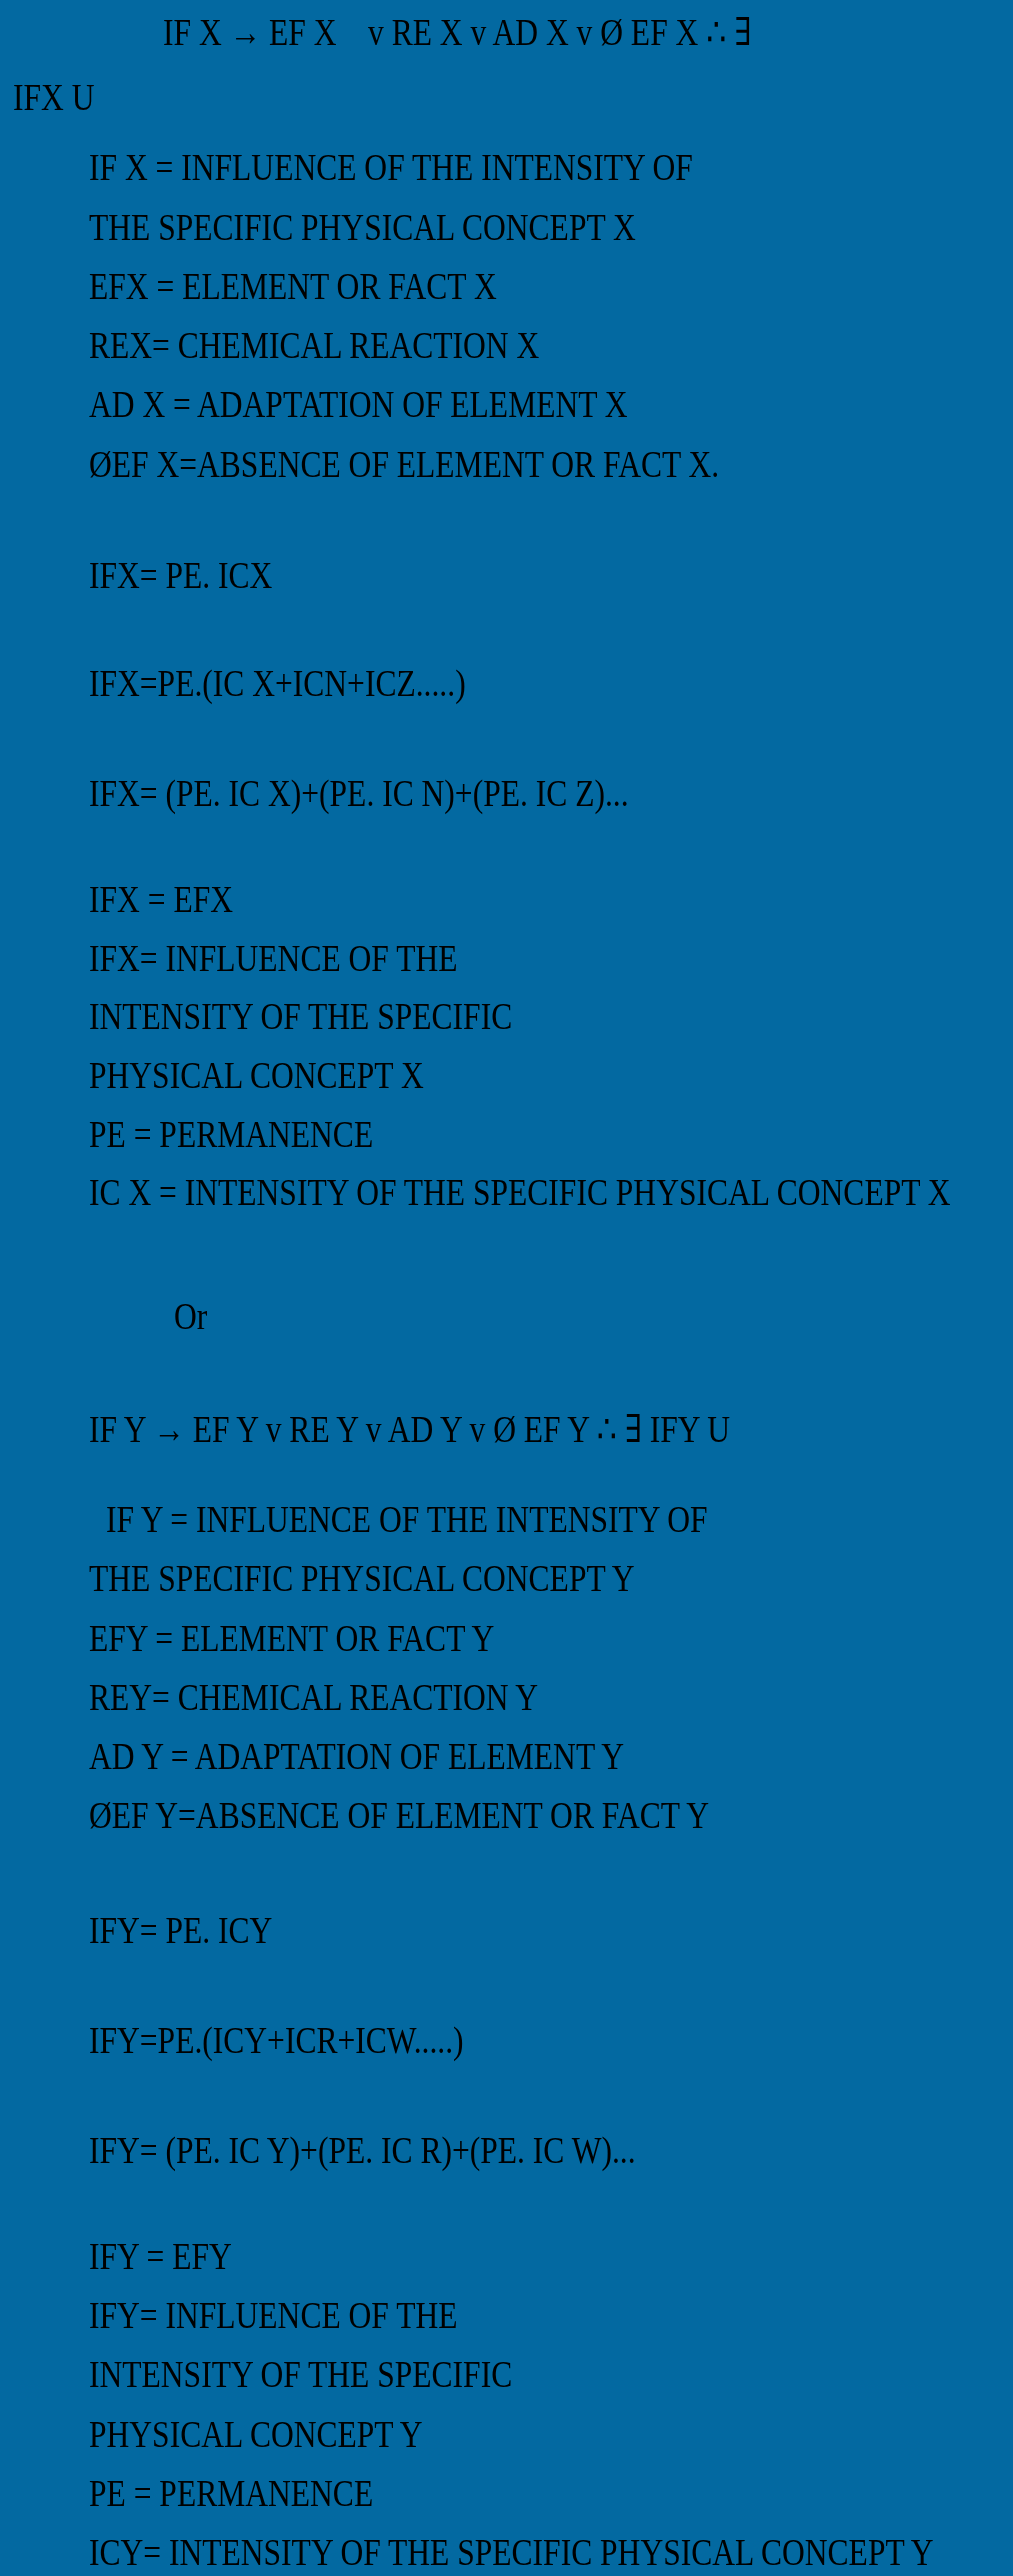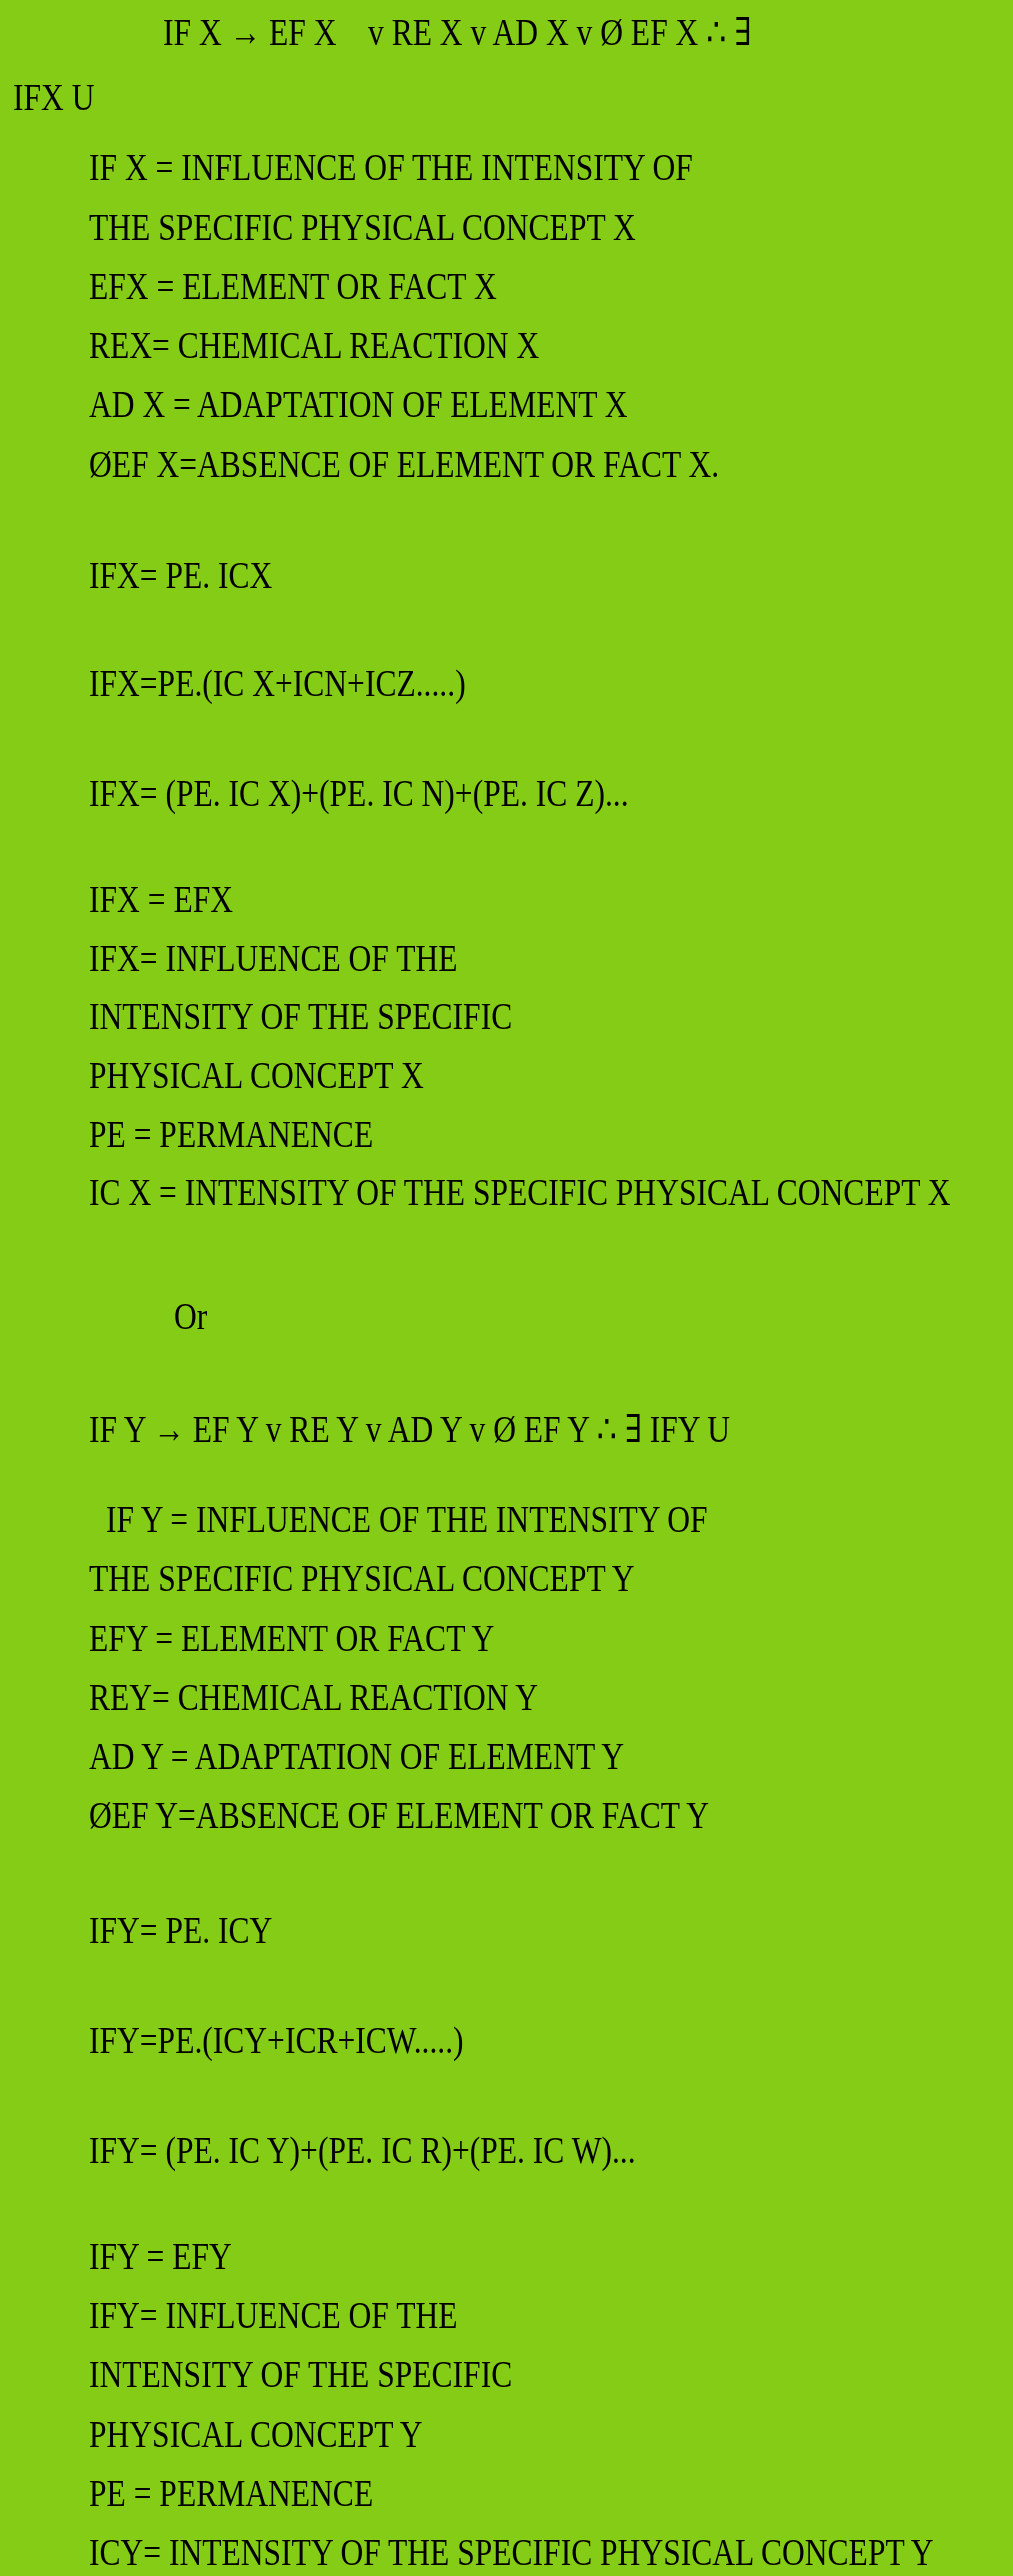--- a/index.html
+++ b/index.html
@@ -4,21 +4,21 @@
 <style>
   html, body {
     margin: 0;
     padding: 0;
     background: #ffffff;
   }
   .page {
     position: relative;
     width: 1014px;
     height: 2576px;
-    background: #84cc16;
+    background: #0369a1;
     overflow: hidden;
     font-family: "Liberation Serif", "DejaVu Serif", serif;
   }
   .line {
     position: absolute;
     color: #000000;
     font-size: 38px;
     line-height: 1;
     white-space: pre;
     letter-spacing: 0px;

